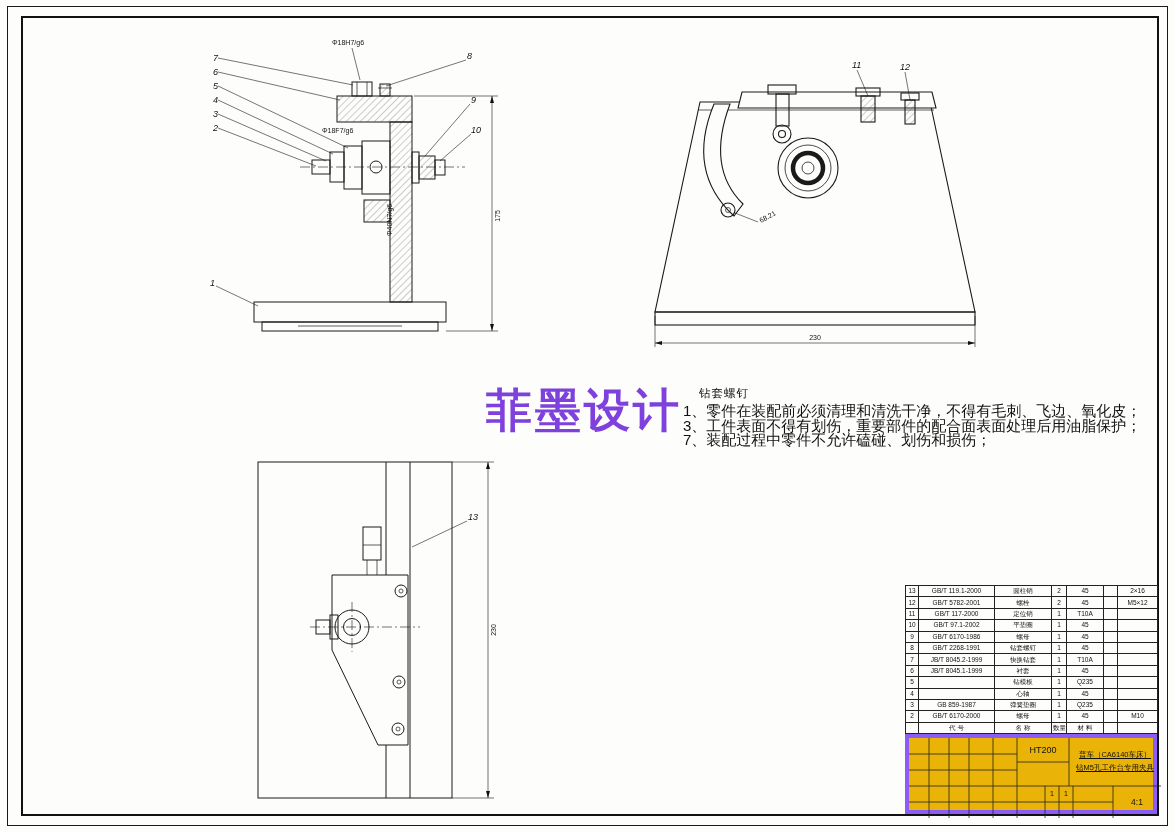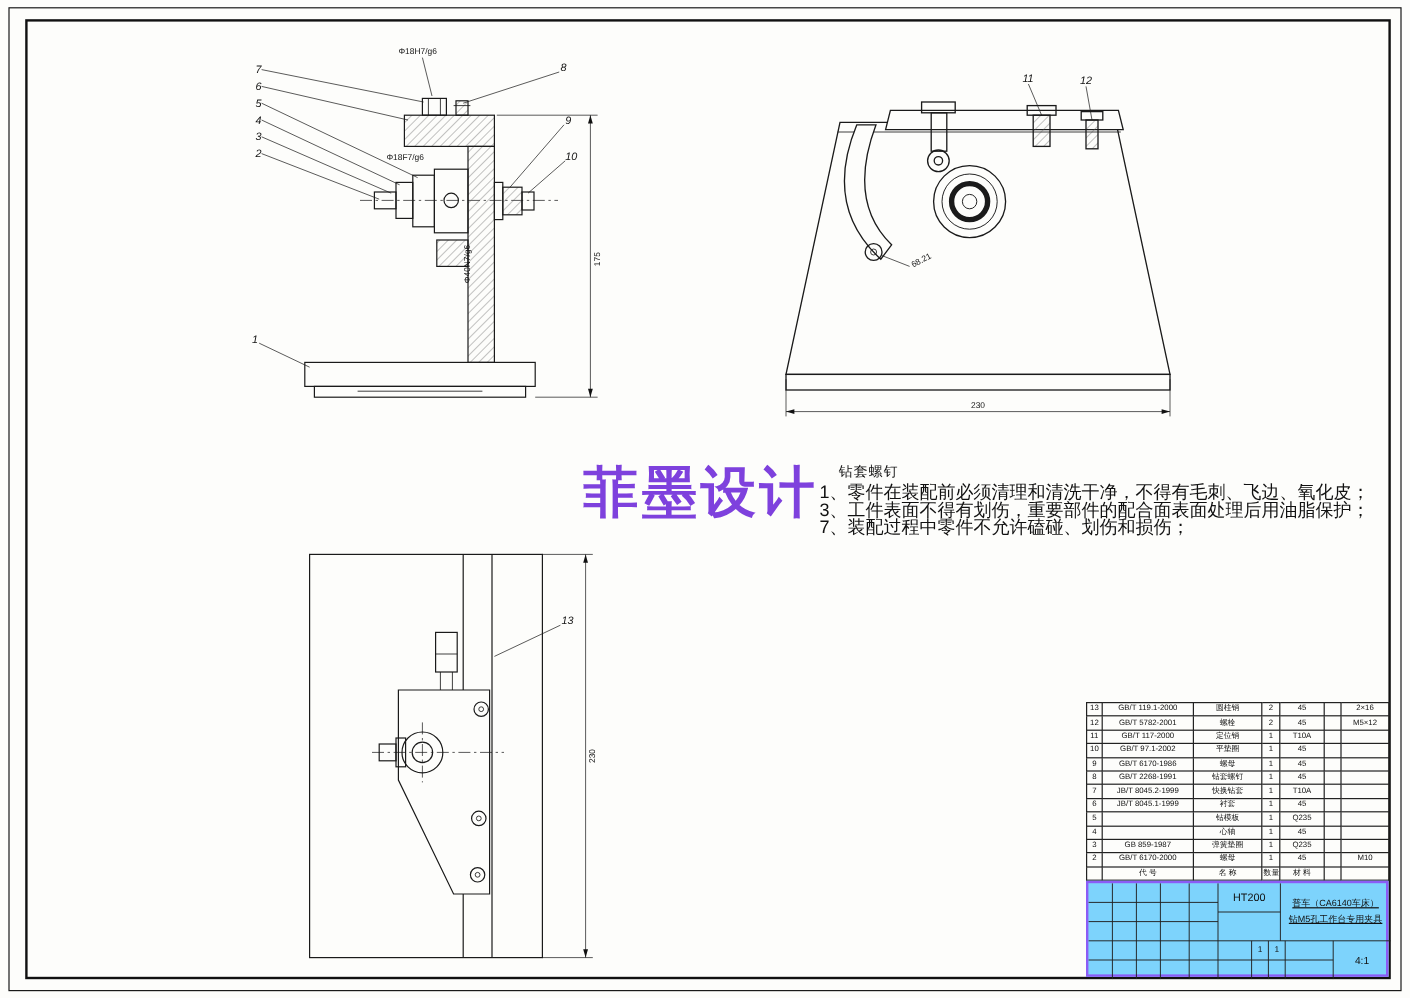--- a/index.html
+++ b/index.html
@@ -13,21 +13,21 @@
   .side-view { left:240px; top:450px; }
   .watermark { position:absolute; left:486px; top:386px; font-size:46px; line-height:50px; font-weight:bold;
                letter-spacing:3px; color:#6d28d9; opacity:.88; font-family:Liberation Serif, serif; }
   .tech { position:absolute; left:683px; top:386px; width:320px; }
   .tech-title { font-size:11.5px; margin-left:16px; margin-bottom:3px; letter-spacing:1px; }
   .tech-item { font-size:15px; line-height:14.5px; white-space:nowrap; }
   .bom { position:absolute; left:905px; top:585px; width:252px; }
   table.bom-table { border-collapse:collapse; table-layout:fixed; width:252px; }
   table.bom-table td { border:1px solid #222; font-size:6.5px; height:11.4px; padding:0 1px;
                        text-align:center; overflow:hidden; white-space:nowrap; line-height:10px; }
-  .tblock { position:relative; width:252px; height:80px; border:2px solid #8b5cf6; background:#7dd3fc; }
+  .tblock { position:relative; width:252px; height:80px; border:4px solid #8b5cf6; background:#eab308; }
   .tb-svg { position:absolute; left:0; top:0; }
   .tb-text { position:absolute; text-align:center; overflow:hidden; white-space:nowrap; }
   .tb-mat { left:108px; top:0; width:52px; height:24px; line-height:24px; font-size:9px; }
   .tb-title { left:162px; top:2px; width:88px; height:44px; font-size:7.5px; line-height:13px; padding-top:8px;text-decoration:underline; }
   .tb-s1 { left:136px; top:48px; width:14px; height:16px; line-height:16px; font-size:7px; }
   .tb-s2 { left:150px; top:48px; width:14px; height:16px; line-height:16px; font-size:7px; }
   .tb-scale { left:204px; top:48px; width:48px; height:20px; line-height:32px; font-size:8.5px; }
   text { fill:#111; }
   .callout { font-size:9px; font-style:italic; }
   .dim { font-size:7px; }

